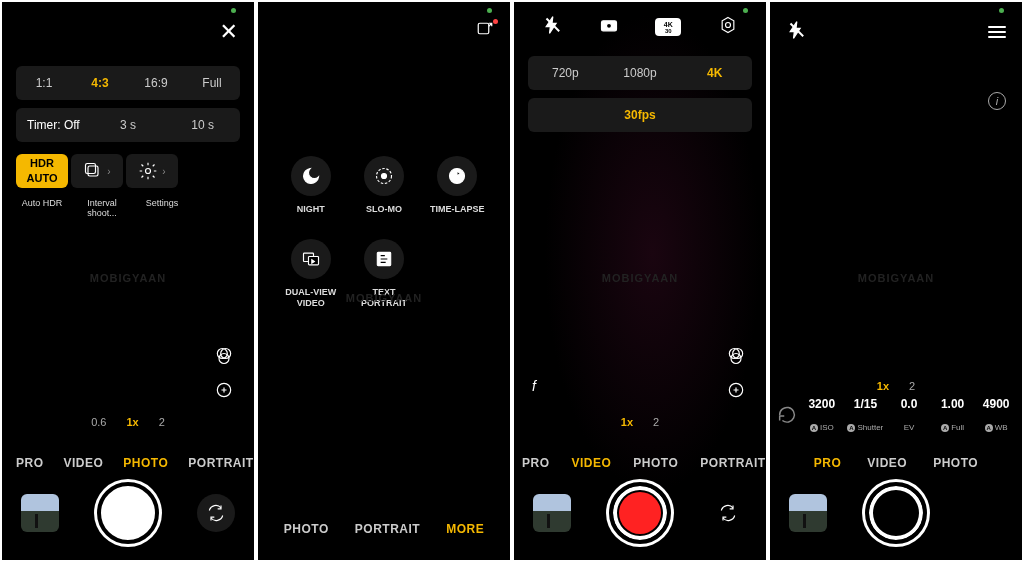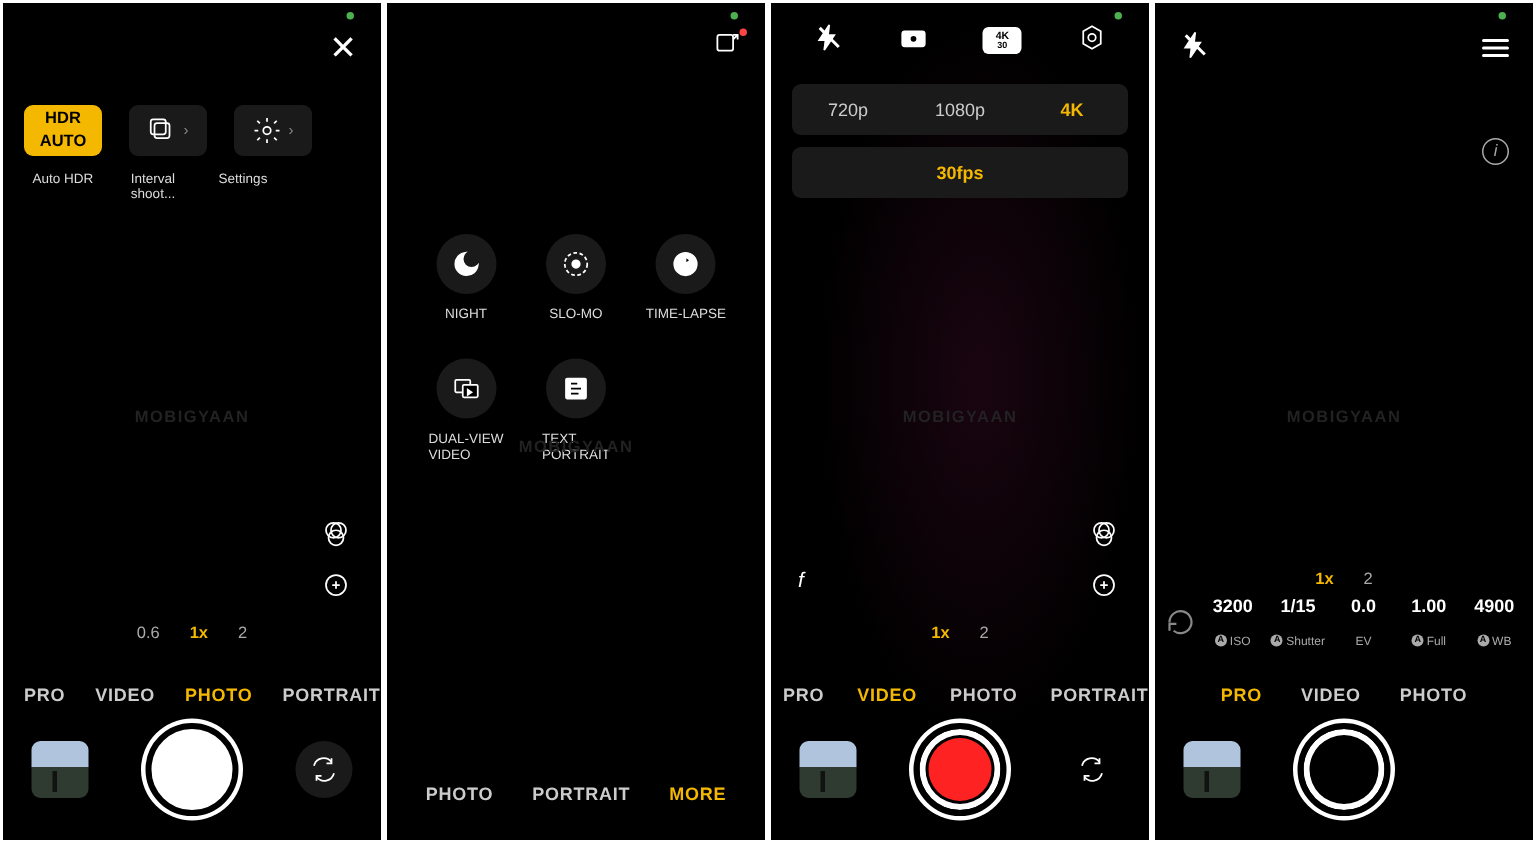--- a/index.html
+++ b/index.html
@@ -6,21 +6,21 @@
 body{background:#fff;display:flex;gap:4px;padding:2px}
 .screen{width:254px;height:558px;background:#000;position:relative;border-radius:0;overflow:hidden;display:flex;flex-direction:column}
 .green-dot{position:absolute;top:6px;right:18px;width:5px;height:5px;border-radius:50%;background:#4caf50}
 .topbar{height:60px;display:flex;align-items:center;justify-content:space-between;padding:0 16px}
 .close-x{color:#fff;font-size:22px;font-weight:300;cursor:pointer}
 .edit-ic{width:18px;height:18px;stroke:#fff;fill:none;stroke-width:1.6}
 .red-dot{position:absolute;top:-2px;right:-4px;width:5px;height:5px;background:#f44;border-radius:50%}
 .seg{margin:4px 14px;background:#1a1a1a;border-radius:6px;display:flex;height:34px;align-items:center}
 .seg .opt{flex:1;text-align:center;color:#ccc;font-size:12px;cursor:pointer}
 .seg .opt.active{color:#f5b800;font-weight:600}
-.pillrow{display:flex;gap:18px;margin:8px 14px}
+.pillrow{display:flex;gap:3px;margin:8px 14px}
 .pill{background:#1a1a1a;border-radius:6px;height:34px;display:flex;align-items:center;justify-content:center;gap:4px;color:#fff;font-size:11px;cursor:pointer}
 .pill.yellow{background:#f5b800;color:#000;font-weight:700;width:52px;flex-direction:column;line-height:1}
 .pill.sq{width:52px}
 .chev{color:#888;font-size:10px}
 .labs{display:flex;gap:8px;margin:2px 14px;font-size:9px;color:#ddd}
 .labs span{width:52px;text-align:center}
 .watermark{position:absolute;left:50%;transform:translateX(-50%);top:270px;color:#222;font-size:11px;letter-spacing:1px;font-weight:600;pointer-events:none}
 .side-icons{position:absolute;right:20px;bottom:160px;display:flex;flex-direction:column;gap:14px}
 .ic20{width:20px;height:20px;stroke:#fff;fill:none;stroke-width:1.4;cursor:pointer}
 .zoomrow{position:absolute;bottom:132px;left:50%;transform:translateX(-50%);display:flex;gap:20px;font-size:11px;color:#aaa;align-items:center}
@@ -31,49 +31,60 @@
 .thumb{width:38px;height:38px;border-radius:6px;background:linear-gradient(#b0c4de 0 45%,#2f3a30 45% 100%);cursor:pointer;position:relative;overflow:hidden}
 .thumb::after{content:"";position:absolute;left:14px;bottom:4px;width:3px;height:14px;background:#111}
 .shutter{width:62px;height:62px;border-radius:50%;background:#fff;border:4px solid #000;box-shadow:0 0 0 3px #fff;cursor:pointer}
 .shutter.ring{background:#000;box-shadow:0 0 0 4px #fff inset,0 0 0 3px #fff}
 .shutter.red{position:relative}
 .shutter.red::after{content:"";position:absolute;inset:6px;border-radius:50%;background:#f22}
 .flip{width:38px;height:38px;border-radius:50%;background:#1a1a1a;display:flex;align-items:center;justify-content:center;cursor:pointer}
 .grid-modes{display:grid;grid-template-columns:repeat(3,1fr);gap:24px 8px;padding:24px 20px;margin-top:70px}
 .gm{display:flex;flex-direction:column;align-items:center;gap:8px;cursor:pointer}
 .gm .ic{width:40px;height:40px;border-radius:50%;background:#1a1a1a;display:flex;align-items:center;justify-content:center}
-.gm .lbl{color:#ddd;font-size:9px;font-weight:400;text-align:left;line-height:1.2}
+.gm .lbl{color:#ddd;font-size:9px;font-weight:700;text-align:center;line-height:1.2}
 .vtop{display:flex;justify-content:space-around;align-items:center;height:50px;padding:0 10px}
 .vtop .vi{cursor:pointer}
 .res-pill{width:26px;height:18px;border-radius:4px;background:#fff;display:flex;flex-direction:column;align-items:center;justify-content:center;font-size:7px;font-weight:700;line-height:1}
 .res-pill .r2{font-size:6px}
 .pro-params{position:absolute;bottom:128px;left:0;right:0;display:flex;align-items:center;padding:0 6px;gap:4px}
 .pro-ref{width:22px;height:22px;stroke:#888;fill:none;stroke-width:1.6}
 .pro-p{flex:1;display:flex;flex-direction:column;align-items:center;gap:12px;cursor:pointer}
 .pro-p .v{color:#fff;font-size:12px;font-weight:600}
-.pro-p .n{color:#aaa;font-size:8px;display:flex;align-items:flex-start;gap:2px}
+.pro-p .n{color:#aaa;font-size:8px;display:flex;align-items:flex-end;gap:2px}
 .pro-p .n .dot{width:8px;height:8px;border-radius:50%;background:#aaa;color:#000;font-size:6px;display:flex;align-items:center;justify-content:center;font-weight:700}
 .pro-zoom{position:absolute;bottom:168px;left:50%;transform:translateX(-50%);display:flex;gap:20px;font-size:11px;color:#aaa}
 .pro-zoom .z.active{color:#f5b800;font-weight:600}
 .info-ic{position:absolute;top:90px;right:16px;width:18px;height:18px;border:1.5px solid #aaa;border-radius:50%;color:#aaa;font-size:11px;display:flex;align-items:center;justify-content:center;font-style:italic;cursor:pointer}
 .ham{display:flex;flex-direction:column;gap:3px;cursor:pointer}
 .ham div{width:18px;height:2px;background:#fff;border-radius:1px}
 .topbar.pro{justify-content:space-between}
 .flash-off{position:relative}
 .flash-off::after{content:"";position:absolute;left:2px;top:9px;width:18px;height:1.5px;background:#fff;transform:rotate(45deg)}
 .ff{position:absolute;bottom:166px;left:18px}
 </style>
 </head>
 <body>
 
 <div class="screen">
   <div class="green-dot"></div>
   <div class="topbar">
     <span></span>
     <span class="close-x">✕</span>
+  </div>
+  <div class="seg">
+    <span class="opt">1:1</span>
+    <span class="opt active">4:3</span>
+    <span class="opt">16:9</span>
+    <span class="opt">Full</span>
+  </div>
+  <div class="seg">
+    <span class="opt" style="color:#fff">Timer: Off</span>
+    <span class="opt">3 s</span>
+    <span class="opt">10 s</span>
   </div>
   <div class="pillrow">
     <div class="pill yellow">
       <span>HDR</span>
       <span class="hdr-sub">AUTO</span>
     </div>
     <div class="pill sq">
       <svg class="ic20" viewBox="0 0 24 24">
           <rect x="6" y="6" width="12" height="12" rx="2"></rect>
           <rect x="3" y="3" width="12" height="12" rx="2"></rect>

